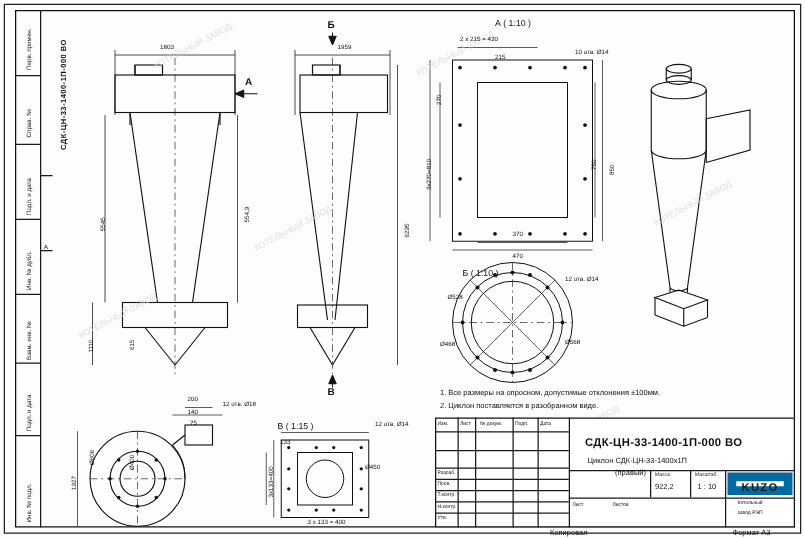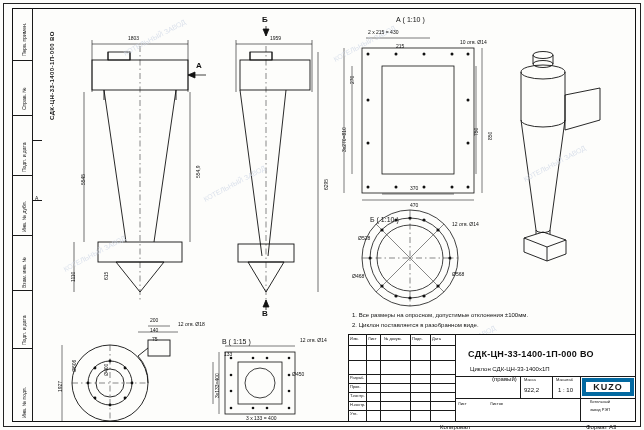--- a/index.html
+++ b/index.html
@@ -23,21 +23,21 @@
   .txt{position:absolute;font-size:5px;line-height:1.05;white-space:nowrap;color:#111;}
   .txt.s6{font-size:6px;}
   .txt.s7{font-size:7px;}
   .txt.s8{font-size:8px;}
   .txt.s9{font-size:9px;}
   .txt.b{font-weight:bold;}
   .rot90{transform:rotate(-90deg);transform-origin:0 0;}
   svg{position:absolute;left:0;top:0;overflow:visible;}
   .wm{position:absolute;color:#cfd7e6;font-size:7px;opacity:.75;transform:rotate(-28deg);white-space:nowrap;pointer-events:none;}
   .tb{position:absolute;border:1px solid #111;box-sizing:border-box;background:#fff;}
-  .logo{position:absolute;border:4px solid #0369a1;box-sizing:border-box;display:flex;align-items:center;justify-content:center;font-weight:bold;font-size:9px;letter-spacing:1px;background:#fff;}
+  .logo{position:absolute;border:7px solid #0369a1;box-sizing:border-box;display:flex;justify-content:center;font-weight:bold;font-size:9px;letter-spacing:1px;background:#fff;}
 </style>
 </head>
 <body>
 
 <div id="sheet">
 
   <div class="frame-outer"></div>
   <div class="frame-inner"></div>
 
   <div class="ln v" style="left:32px;top:8px;height:414px;"></div>

